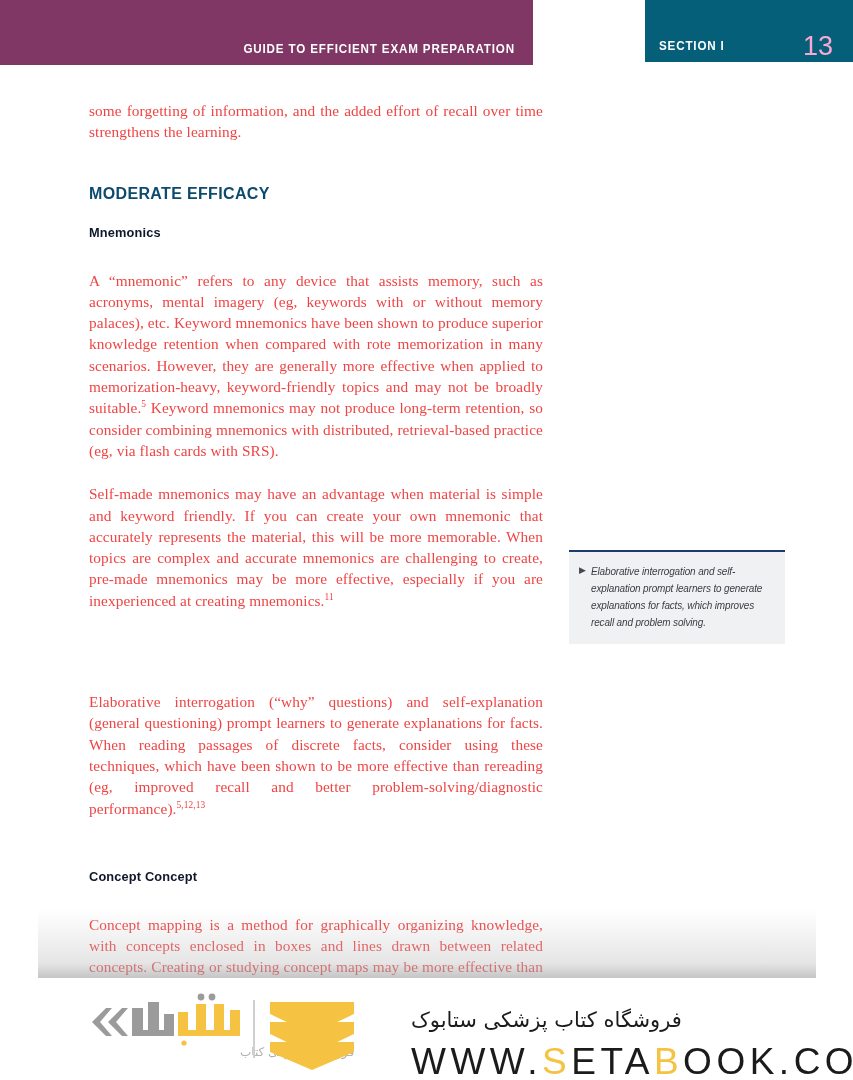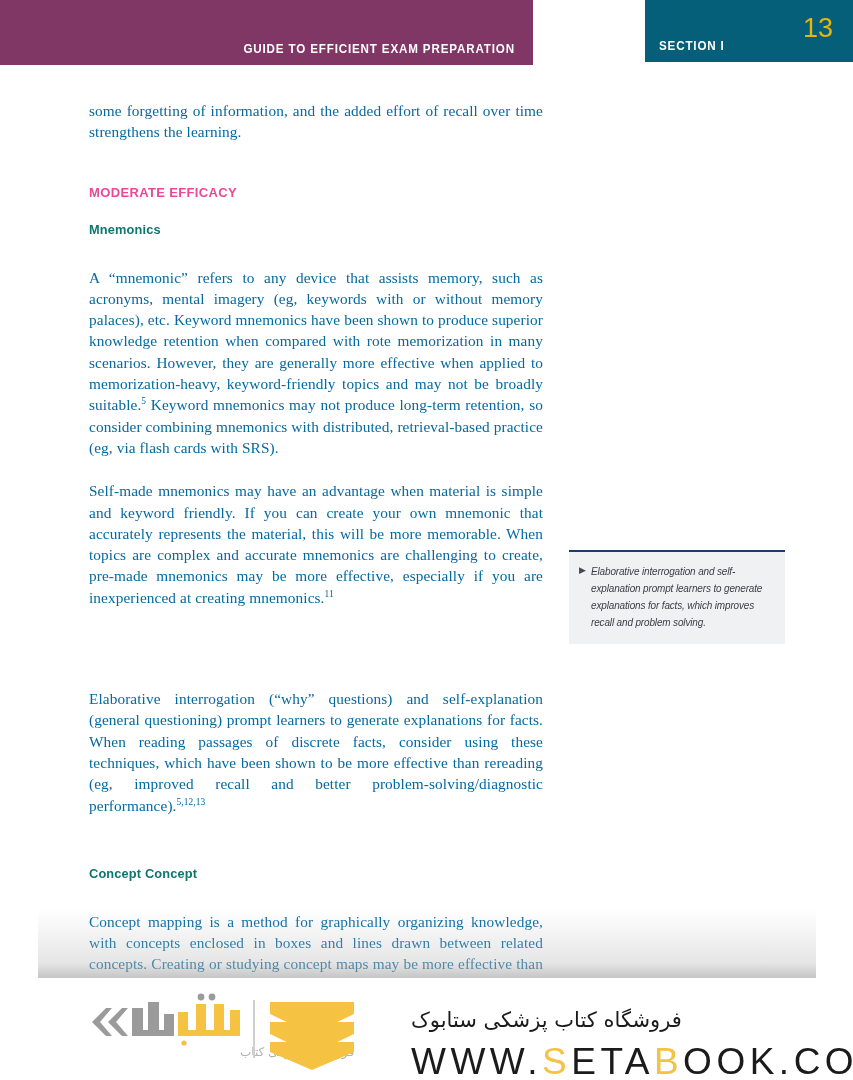--- a/index.html
+++ b/index.html
@@ -58,22 +58,22 @@
     font-weight: bold;
     font-size: 12.5px;
     letter-spacing: 0.9px;
     white-space: nowrap;
     transform: scaleX(0.93);
     transform-origin: left bottom;
   }
   .header-pageno {
     position: absolute;
     right: 20px;
-    bottom: 20px;
-    color: #eab308;
+    bottom: 2px;
+    color: #f9a8d4;
     font-family: "Liberation Sans", sans-serif;
     font-weight: 300;
     font-size: 27px;
     letter-spacing: 0px;
     line-height: 1;
     white-space: nowrap;
   }
 
   
   .page {
@@ -98,51 +98,51 @@
     position: absolute;
     left: 89px;
     top: 35px;
     width: 458px;
   }
   p.body {
     margin: 0 4px 0 0;
     font-family: "Liberation Serif", serif;
     font-size: 15.3px;
     line-height: 21.3px;
-    color: #0369a1;
+    color: #ef4444;
     text-align: justify;
     text-justify: inter-word;
     letter-spacing: 0.1px;
   }
   p.body sup {
     font-size: 9.4px;
     vertical-align: super;
     line-height: 0;
   }
   .gap-md { height: 22px; }
   .gap-lg { height: 30px; }
   .gap-xl { height: 42px; }
   .gap-xxl { height: 50px; }
 
   h2.caps {
     margin: 0;
     font-family: "Liberation Sans", sans-serif;
-    font-size: 13px;
+    font-size: 16px;
     font-weight: bold;
     letter-spacing: 0.35px;
-    color: #ec4899;
+    color: #0c4a6e;
     text-transform: uppercase;
   }
   h3.sub {
     margin: 0;
     font-family: "Liberation Sans", sans-serif;
     font-size: 12.8px;
     font-weight: bold;
     letter-spacing: 0.15px;
-    color: #0f766e;
+    color: #0f172a;
   }
 
   
   .callout {
     position: absolute;
     left: 569px;
     top: 485px;
     width: 216px;
     background: #f0f1f3;
     border-top: 2.2px solid #1b3d6d;

